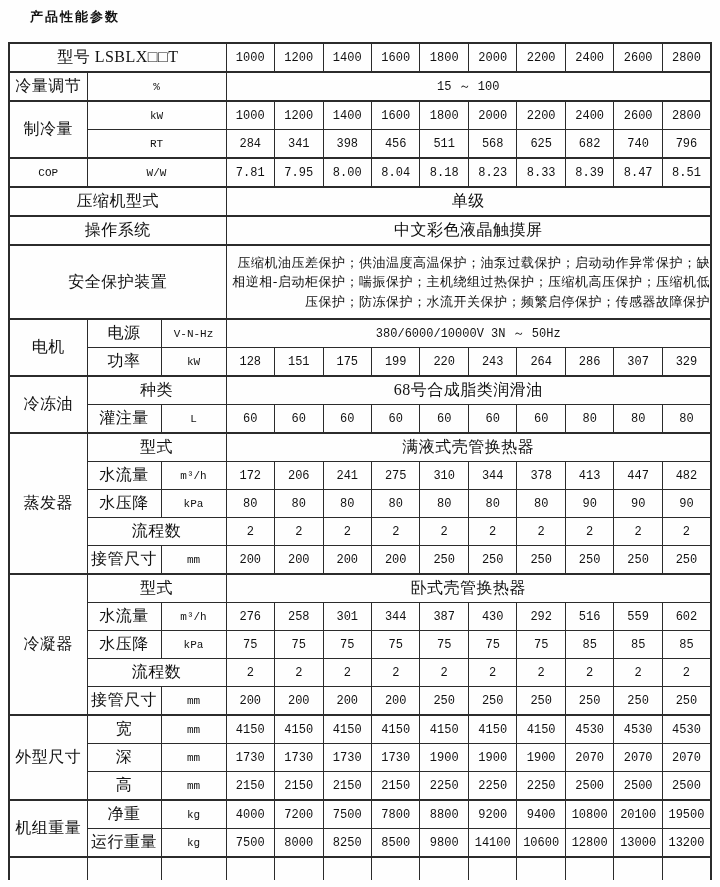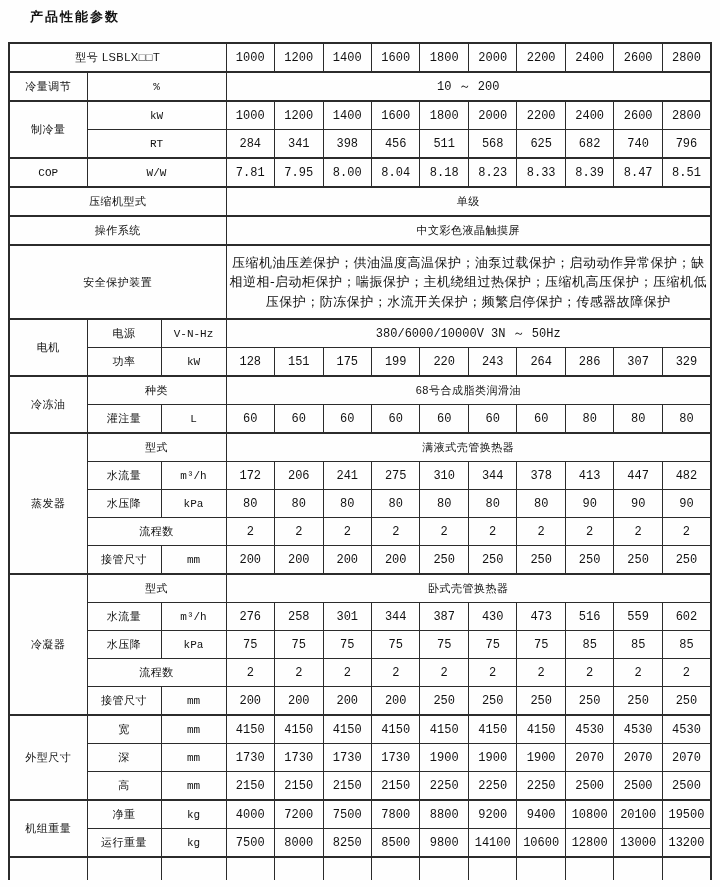--- a/index.html
+++ b/index.html
@@ -19,24 +19,24 @@
     border:2px solid #2b2b2b;
   }
   col.c1{width:78px}
   col.c2{width:74px}
   col.c3{width:65px}
   td{
     border:1px solid #2b2b2b;height:27px;text-align:center;vertical-align:middle;
     font-family:"Liberation Mono","DejaVu Sans Mono",monospace;
     font-size:12px;color:#111;padding:0 2px;overflow:hidden;white-space:nowrap;
   }
-  td.label{font-family:Liberation Sans, sans-serif;font-size:11px;letter-spacing:0.5px;}
+  td.label{font-family:Liberation Serif, serif;font-size:16px;letter-spacing:0.5px;}
   td.unit{font-size:11px;}
   td.text{
-    text-align:center;padding:5px 0;white-space:normal;
+    text-align:right;padding:5px 0;white-space:normal;
     font-family:"DejaVu Sans",sans-serif;font-size:13px;line-height:1.5;letter-spacing:0.5px;
   }
   tr.gb td{border-top:2px solid #2b2b2b;}
   tr.tall td{height:62px;}
   tr.partial td{height:27px;}
 </style>
 </head>
 <body>
 
 <div class="page-title">产品性能参数</div>
@@ -59,21 +59,21 @@
           <td>1800</td>
           <td>2000</td>
           <td>2200</td>
           <td>2400</td>
           <td>2600</td>
           <td>2800</td>
         </tr>
         <tr class="gb">
           <td class="label">冷量调节</td>
           <td colspan="2" class="unit">%</td>
-          <td colspan="10">10 ～ 200</td>
+          <td colspan="10">15 ～ 100</td>
         </tr>
         <tr class="gb">
           <td rowspan="2" class="label">制冷量</td>
           <td colspan="2" class="unit">kW</td>
           <td>1000</td>
           <td>1200</td>
           <td>1400</td>
           <td>1600</td>
           <td>1800</td>
           <td>2000</td>
@@ -227,21 +227,21 @@
         </tr>
         <tr>
           <td class="label">水流量</td>
           <td class="unit">m³/h</td>
           <td>276</td>
           <td>258</td>
           <td>301</td>
           <td>344</td>
           <td>387</td>
           <td>430</td>
-          <td>473</td>
+          <td>292</td>
           <td>516</td>
           <td>559</td>
           <td>602</td>
         </tr>
         <tr>
           <td class="label">水压降</td>
           <td class="unit">kPa</td>
           <td>75</td>
           <td>75</td>
           <td>75</td>

